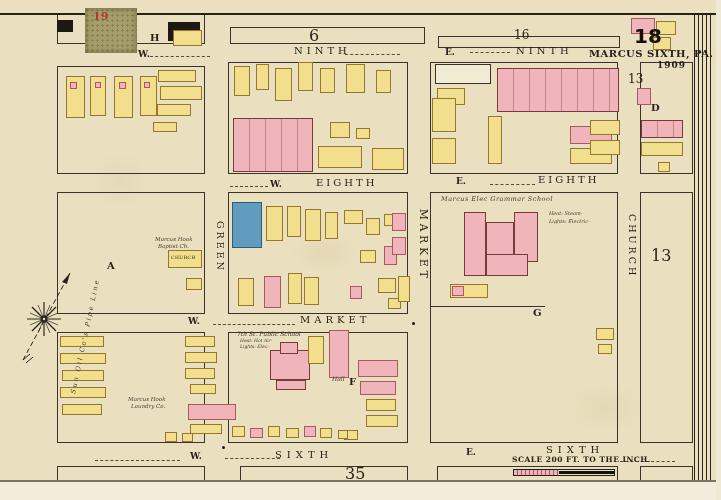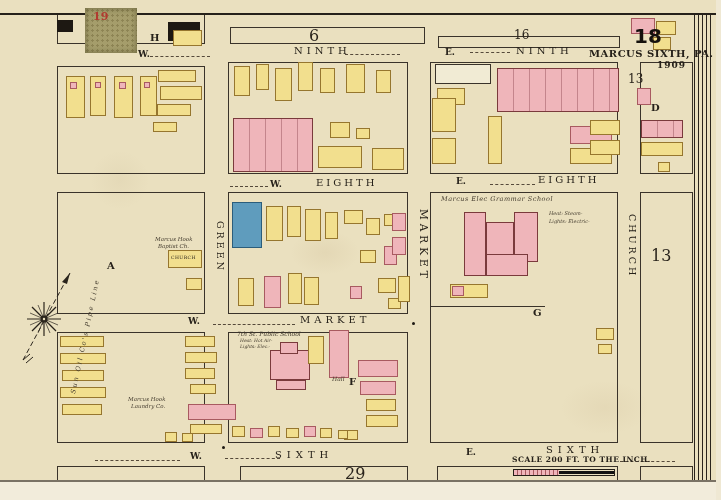--- a/index.html
+++ b/index.html
@@ -236,21 +236,21 @@
   <div class="lbl" style="left:275px;top:450px;font-size:10px;letter-spacing:5px;">SIXTH</div>
   <div class="lbl" style="left:466px;top:448px;font-size:9px;font-weight:bold;">E.</div>
   <div class="lbl" style="left:546px;top:445px;font-size:10px;letter-spacing:5px;">SIXTH</div>
   <div class="lbl vert" style="left:225px;top:221px;font-size:9.5px;letter-spacing:3px;">GREEN</div>
   <div class="lbl vert" style="left:429px;top:209px;font-size:10.5px;letter-spacing:4px;">MARKET</div>
   <div class="lbl vert" style="left:637px;top:214px;font-size:9.5px;letter-spacing:3px;">CHURCH</div>
 
   <div class="lbl thin-num" style="left:309px;top:28px;font-size:16px;">6</div>
   <div class="lbl thin-num" style="left:514px;top:29px;font-size:12px;">16</div>
   <div class="lbl thin-num" style="left:651px;top:248px;font-size:16px;">13</div>
-  <div class="lbl thin-num" style="left:345px;top:466px;font-size:16px;">29</div>
+  <div class="lbl thin-num" style="left:345px;top:466px;font-size:16px;">35</div>
   <div class="lbl" style="left:150px;top:33px;font-size:10px;font-weight:bold;">H</div>
   <div class="lbl" style="left:107px;top:261px;font-size:10px;font-weight:bold;">A</div>
   <div class="lbl" style="left:651px;top:103px;font-size:10px;font-weight:bold;">D</div>
   <div class="lbl" style="left:349px;top:377px;font-size:10px;font-weight:bold;">F</div>
   <div class="lbl" style="left:533px;top:308px;font-size:10px;font-weight:bold;">G</div>
 
   <div class="lbl big-num" style="left:634px;top:26px;font-size:20px;">18</div>
   <div class="lbl" style="left:589px;top:49px;font-size:10px;font-weight:bold;letter-spacing:0.5px;">MARCUS SIXTH, PA.</div>
   <div class="lbl" style="left:657px;top:61px;font-size:9px;font-weight:bold;letter-spacing:1px;">1909</div>
   <div class="lbl thin-num" style="left:628px;top:73px;font-size:12px;">13</div>

